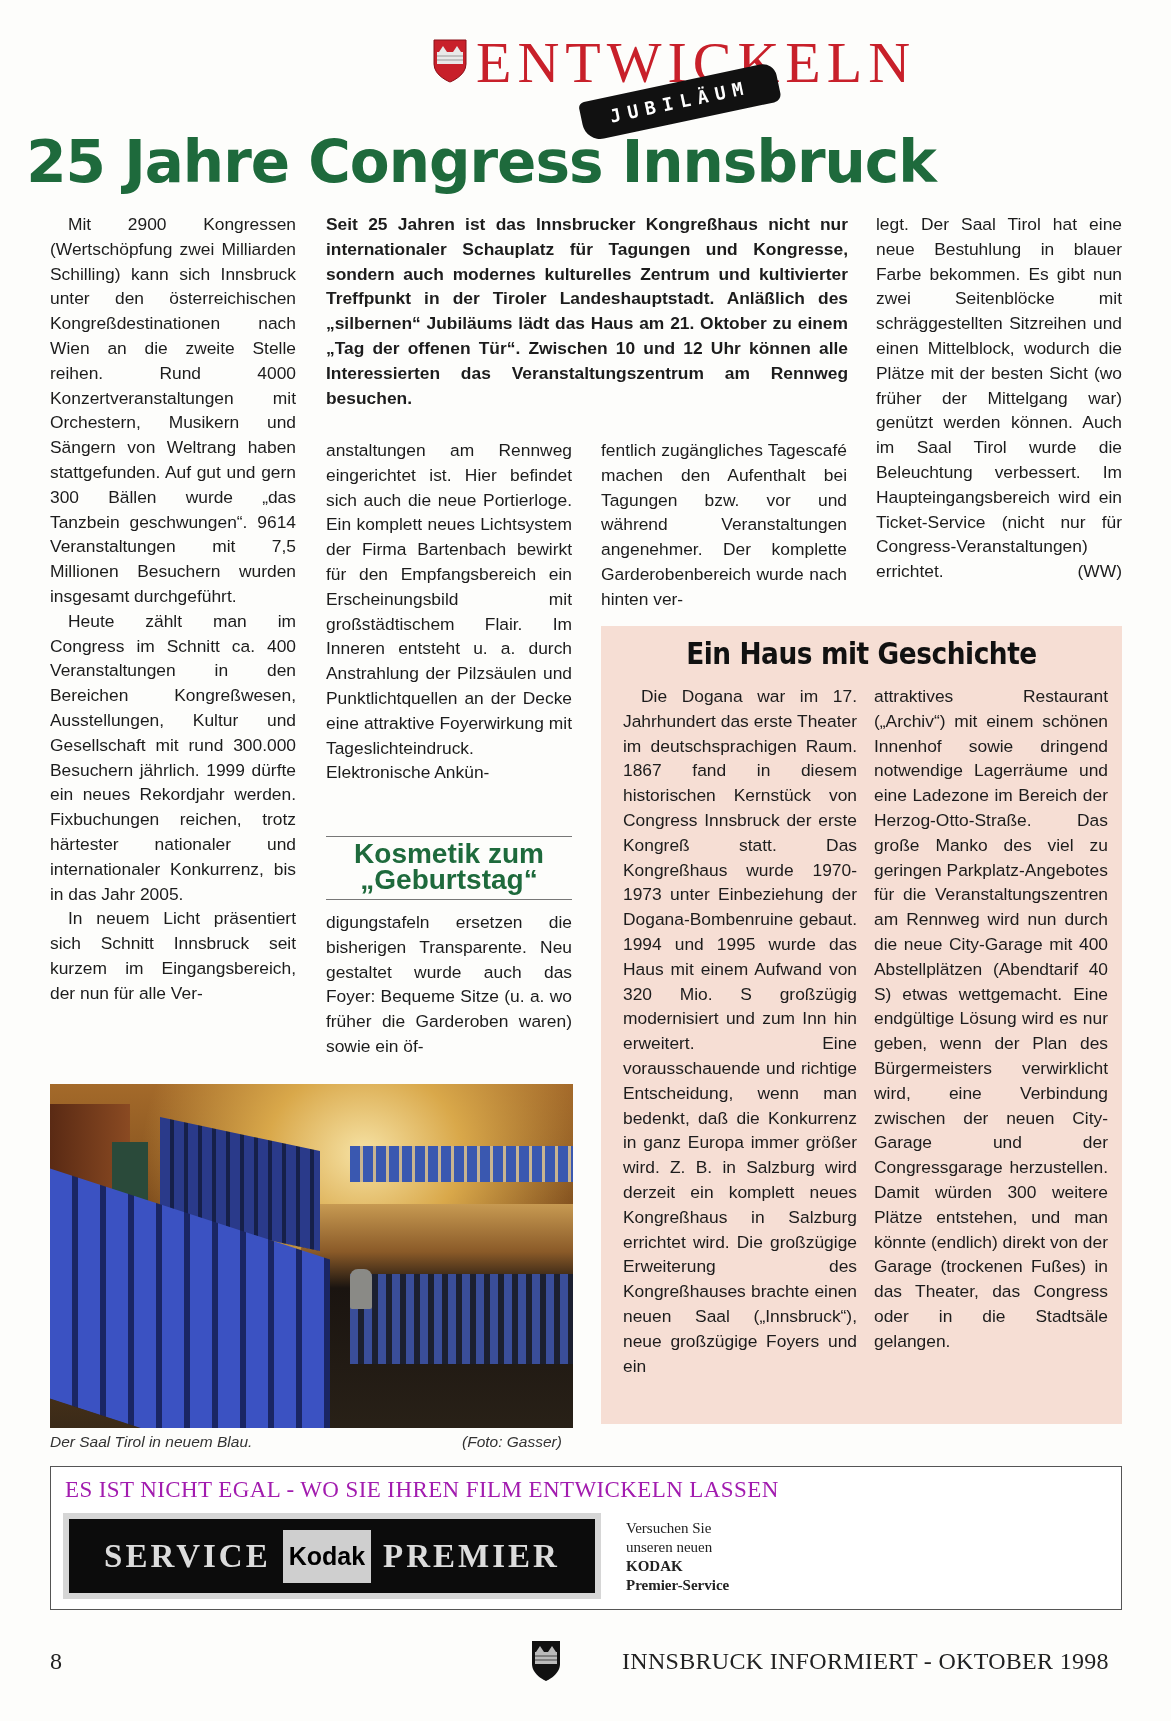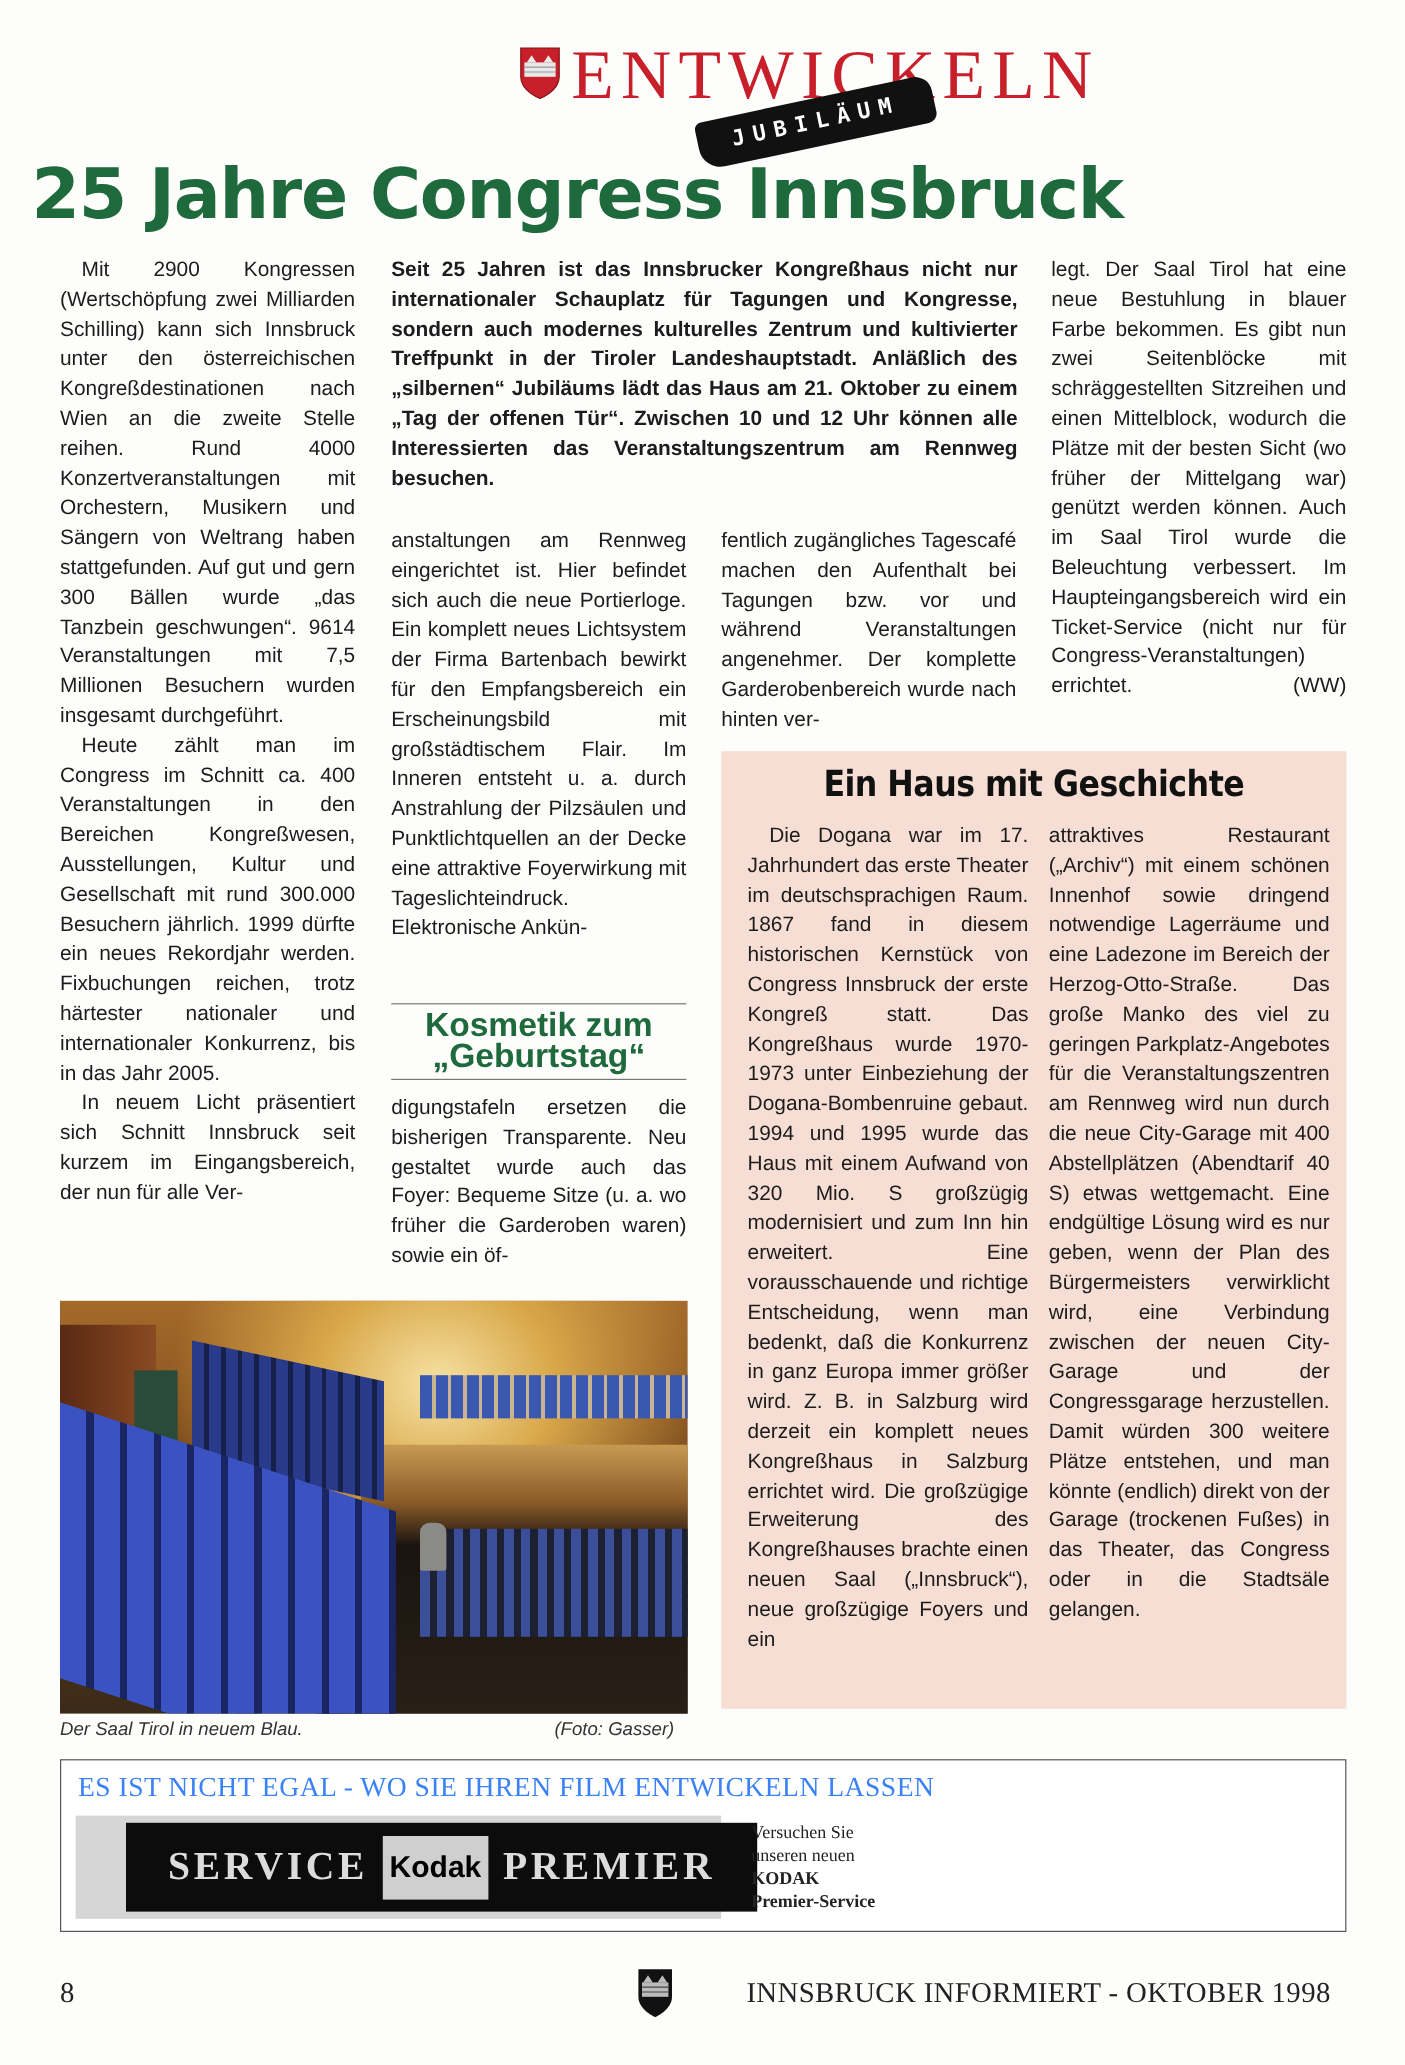--- a/index.html
+++ b/index.html
@@ -46,23 +46,23 @@
   .photo .s3 { left: 300px; top: 62px; width: 230px; height: 36px; background-image: repeating-linear-gradient(90deg, #3a58b0 0 10px, #c8b490 10px 13px); }
   .photo .s4 { left: 300px; top: 190px; width: 230px; height: 90px; background-image: repeating-linear-gradient(90deg, #3a4e9a 0 8px, #1c2030 8px 14px), repeating-linear-gradient(0deg, transparent 0 8px, rgba(0,0,0,0.5) 8px 12px); }
   .photo .person { position: absolute; left: 300px; top: 185px; width: 22px; height: 40px; background: #8a8a86; border-radius: 8px 8px 2px 2px; }
 
   .caption { position: absolute; top: 1433px; font-style: italic; font-size: 15.5px; color: #333; }
   .cap-l { left: 50px; }
   .cap-r { left: 462px; }
 
   
   .ad { position: absolute; left: 50px; top: 1466px; width: 1072px; height: 144px; border: 1.5px solid #555; background: #fff; }
-  .ad-head { position: absolute; left: 14px; top: 10px; font-family: "Liberation Serif", serif; font-size: 23px; letter-spacing: 0.4px; color: #3b82f6; }
+  .ad-head { position: absolute; left: 14px; top: 10px; font-family: "Liberation Serif", serif; font-size: 23px; letter-spacing: 0.4px; color: #a21caf; }
   .kodak-bar { position: absolute; left: 12px; top: 46px; width: 538px; height: 86px; background: #d6d6d6; padding: 6px; }
-  .kodak-inner { width: 100%; height: 100%; background: #0c0c0c; display: flex; align-items: center; justify-content: center; gap: 12px; margin-left: 36px; }
+  .kodak-inner { width: 100%; height: 100%; background: #0c0c0c; display: flex; align-items: center; justify-content: center; gap: 12px; }
   .kodak-word { font-family: "Liberation Serif", serif; font-weight: bold; font-size: 33px; color: #dcdcdc; letter-spacing: 3px; }
   .kodak-logo { background: #cfcfcf; color: #000; font-family: "Liberation Sans", sans-serif; font-weight: bold; font-size: 25px; padding: 12px 6px; }
   .ad-side { position: absolute; left: 575px; top: 52px; font-family: "Liberation Serif", serif; font-size: 15px; line-height: 19px; color: #222; }
   .busarello { position: absolute; left: 816px; top: 6px; width: 250px; height: 134px; font-family: "Liberation Serif", serif; color: #111; }
   .bus-top { position: absolute; left: 38px; top: 2px; font-size: 22px; letter-spacing: 1px; transform: scaleX(0.85); transform-origin: left; }
   .bus-name { position: absolute; left: 0; top: 12px; font-size: 72px; line-height: 72px; letter-spacing: -3px; transform: scaleX(0.72); transform-origin: left; white-space: nowrap; }
   .bus-line { position: absolute; left: 0; top: 92px; width: 248px; border-top: 1.5px solid #666; }
   .bus-addr { position: absolute; left: 4px; top: 96px; font-size: 14.5px; line-height: 18px; color: #333; white-space: nowrap; }
 
   

